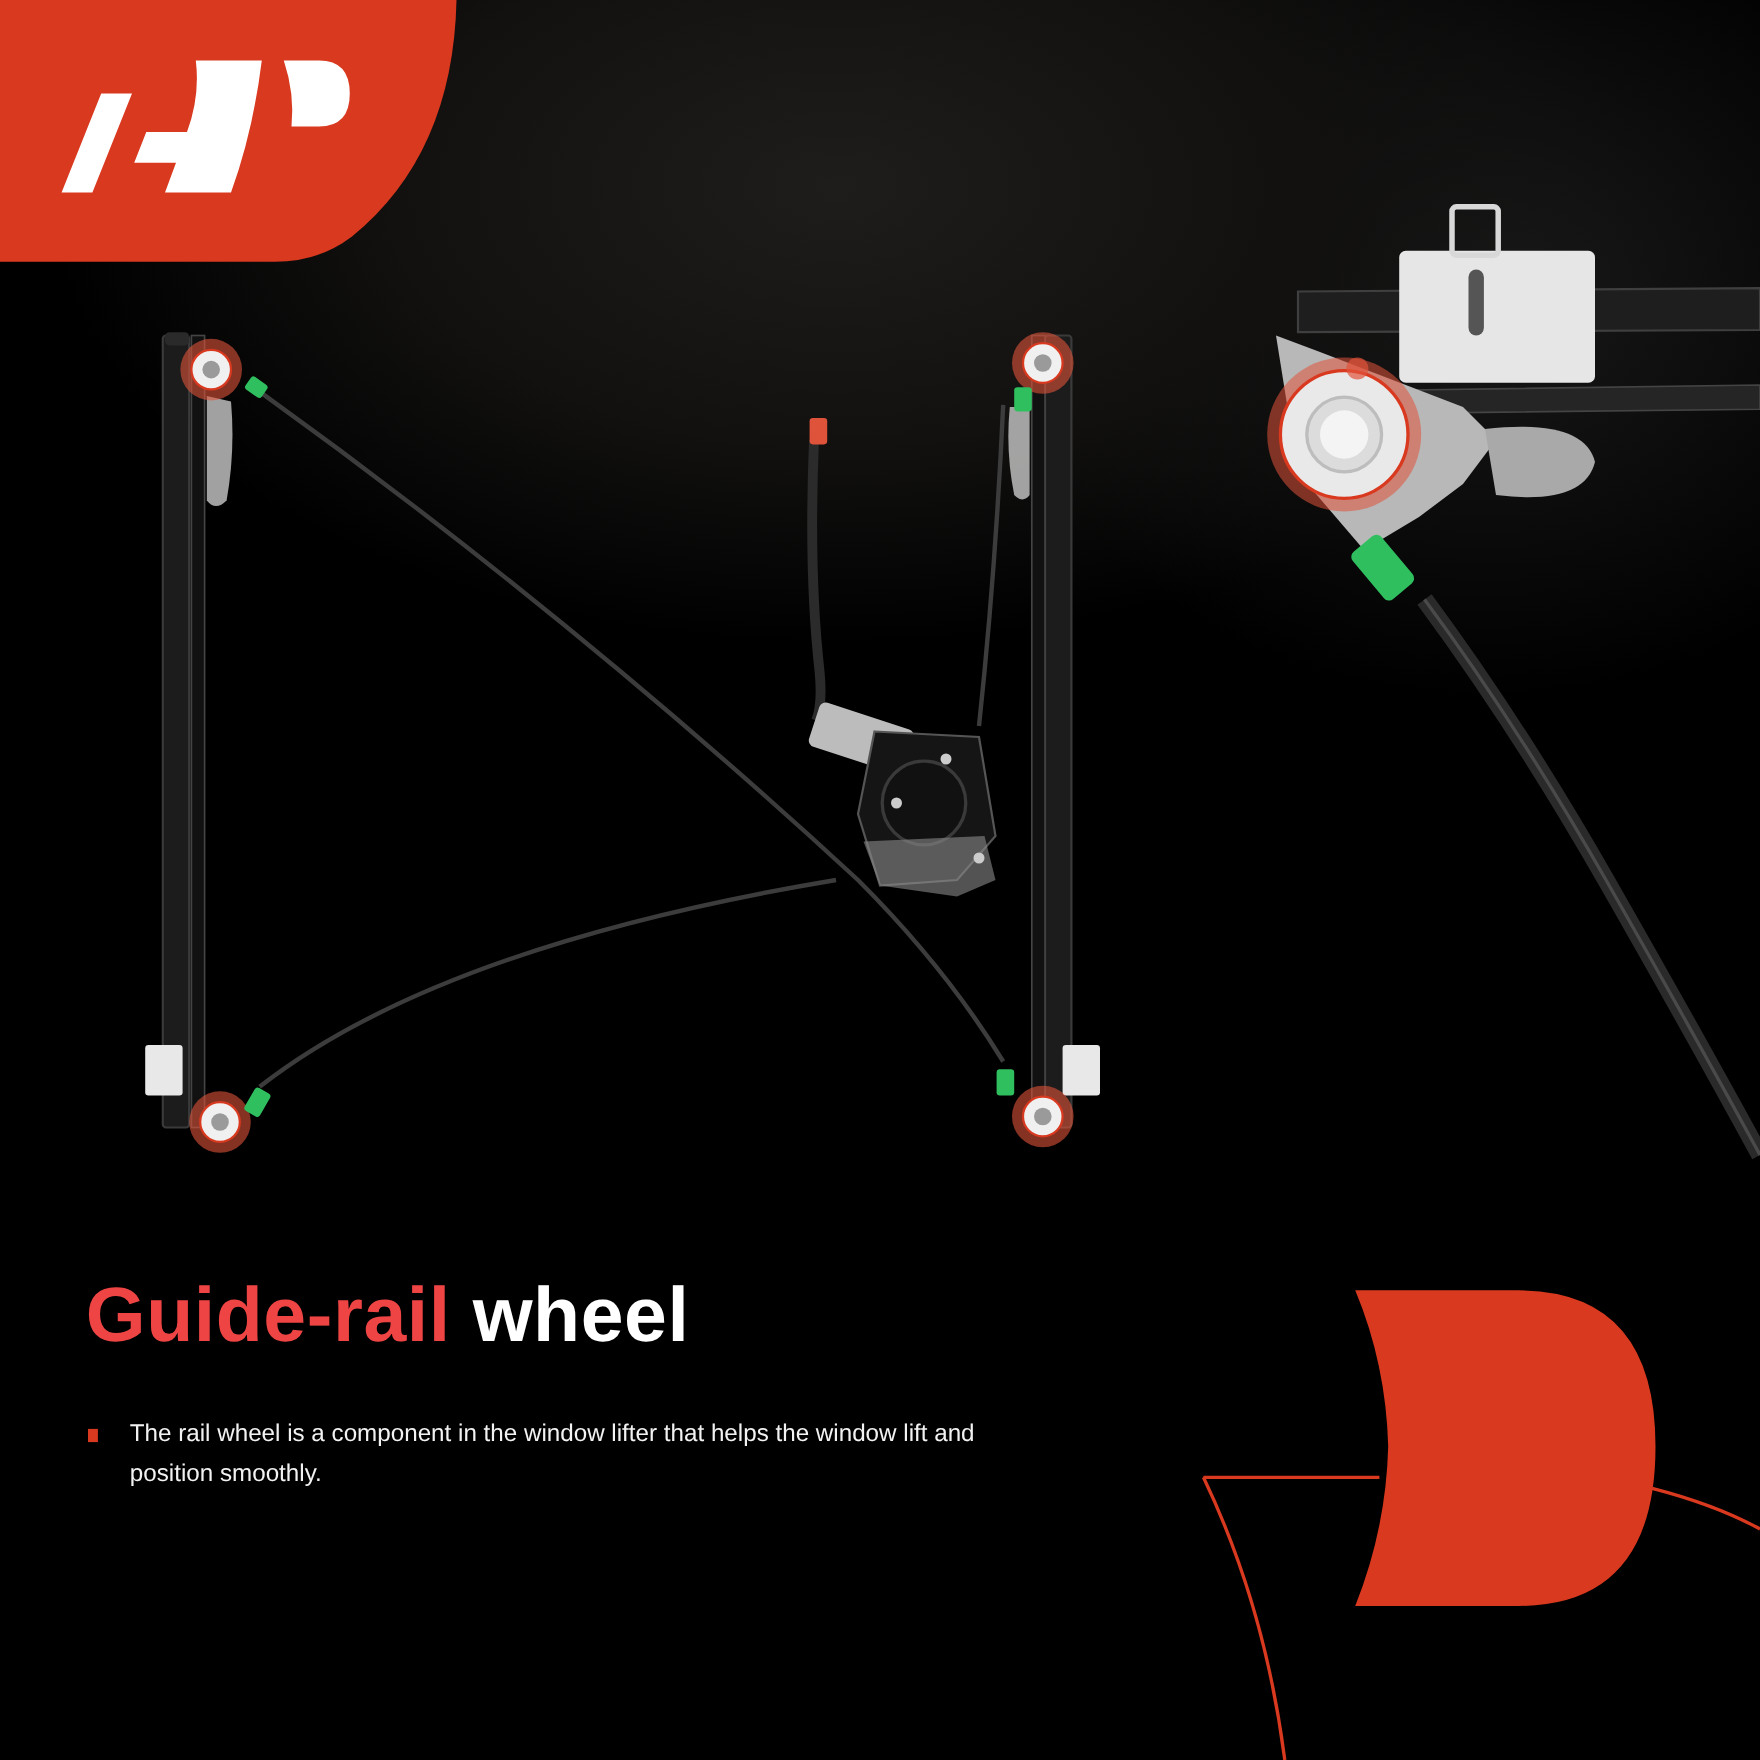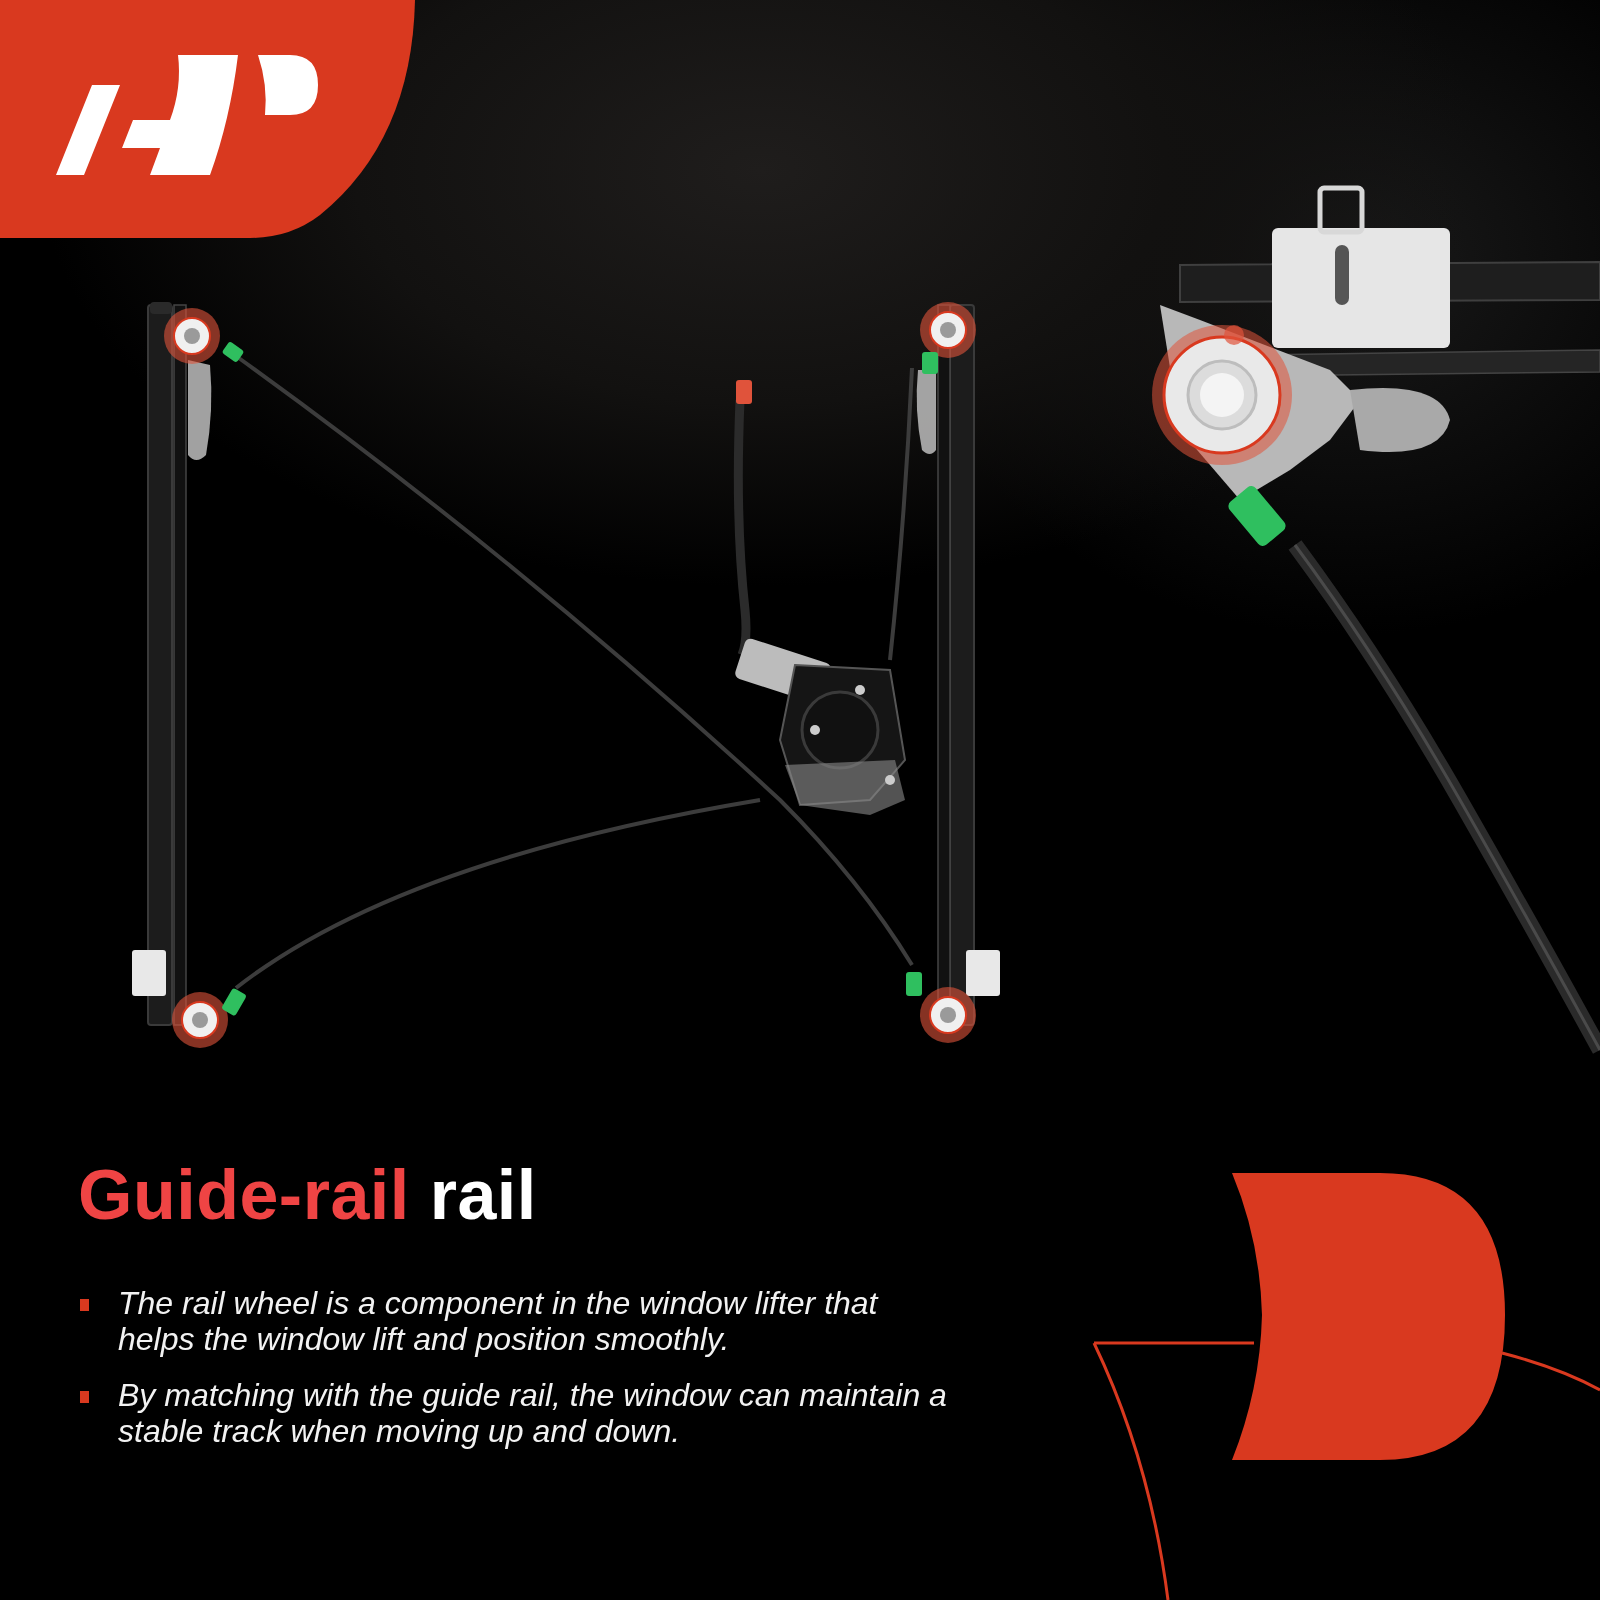--- a/index.html
+++ b/index.html
@@ -10,22 +10,22 @@
           radial-gradient(ellipse 900px 520px at 760px 170px, #1f1d1c 0%, #121110 45%, rgba(0,0,0,0) 80%),
           radial-gradient(ellipse 600px 500px at 1350px 260px, #1a1a1a 0%, rgba(0,0,0,0) 75%),
           #000; }
   .logo-wrap { position:absolute; left:0; top:0; width:420px; height:240px; }
   svg.abs { position:absolute; left:0; top:0; }
   .title { position:absolute; left:78px; top:1160px; font-size:70px; font-weight:bold;
            letter-spacing:0.5px; line-height:1; white-space:nowrap; }
   .title .accent { color:#ef4444; }
   .title .rest { color:#ffffff; }
   .bullets { position:absolute; left:80px; top:1285px; width:880px; margin:0; padding:0; list-style:none; }
-  .bullets li { position:relative; padding-left:38px; font-size:32px; line-height:36px;
-                color:#f2f2f2; margin-bottom:20px;font-style:italic; }
+  .bullets li { position:relative; padding-left:38px; font-size:22px; line-height:36px;
+                color:#f2f2f2; margin-bottom:20px; }
   .bullets li .sq { position:absolute; left:0; top:14px; width:9px; height:12px; background:#d9391f; }
 </style>
 </head>
 <body>
 
 <div class="bg"></div>
 
 <svg class="abs" width="1600" height="1600" viewBox="0 0 1600 1600">
 
   <g>
@@ -120,25 +120,21 @@
     <g fill="#ffffff">
       <path d="M92 85 L120 85 L84 175 L56 175 Z"></path>
       <path d="M178 55 L238 55 Q230 120 210 175 L150 175 L160 148 L122 148 L133 120 L170 120 Q182 88 178 55 Z"></path>
       <path d="M258 55 L290 55 Q318 55 318 85 Q318 115 290 115 L265 115 Q268 85 258 55 Z"></path>
     </g>
   </svg>
 </div>
 
 <div class="title">
   <span class="accent">Guide-rail</span>
-  <span class="rest">rail</span>
+  <span class="rest">wheel</span>
 </div>
 
 <ul class="bullets">
   <li>
     <span class="sq"></span>
     <span>The rail wheel is a component in the window lifter that helps the window lift and position smoothly.</span>
   </li>
-  <li>
-    <span class="sq"></span>
-    <span>By matching with the guide rail, the window can maintain a stable track when moving up and down.</span>
-  </li>
 </ul>
 
 </body></html>

